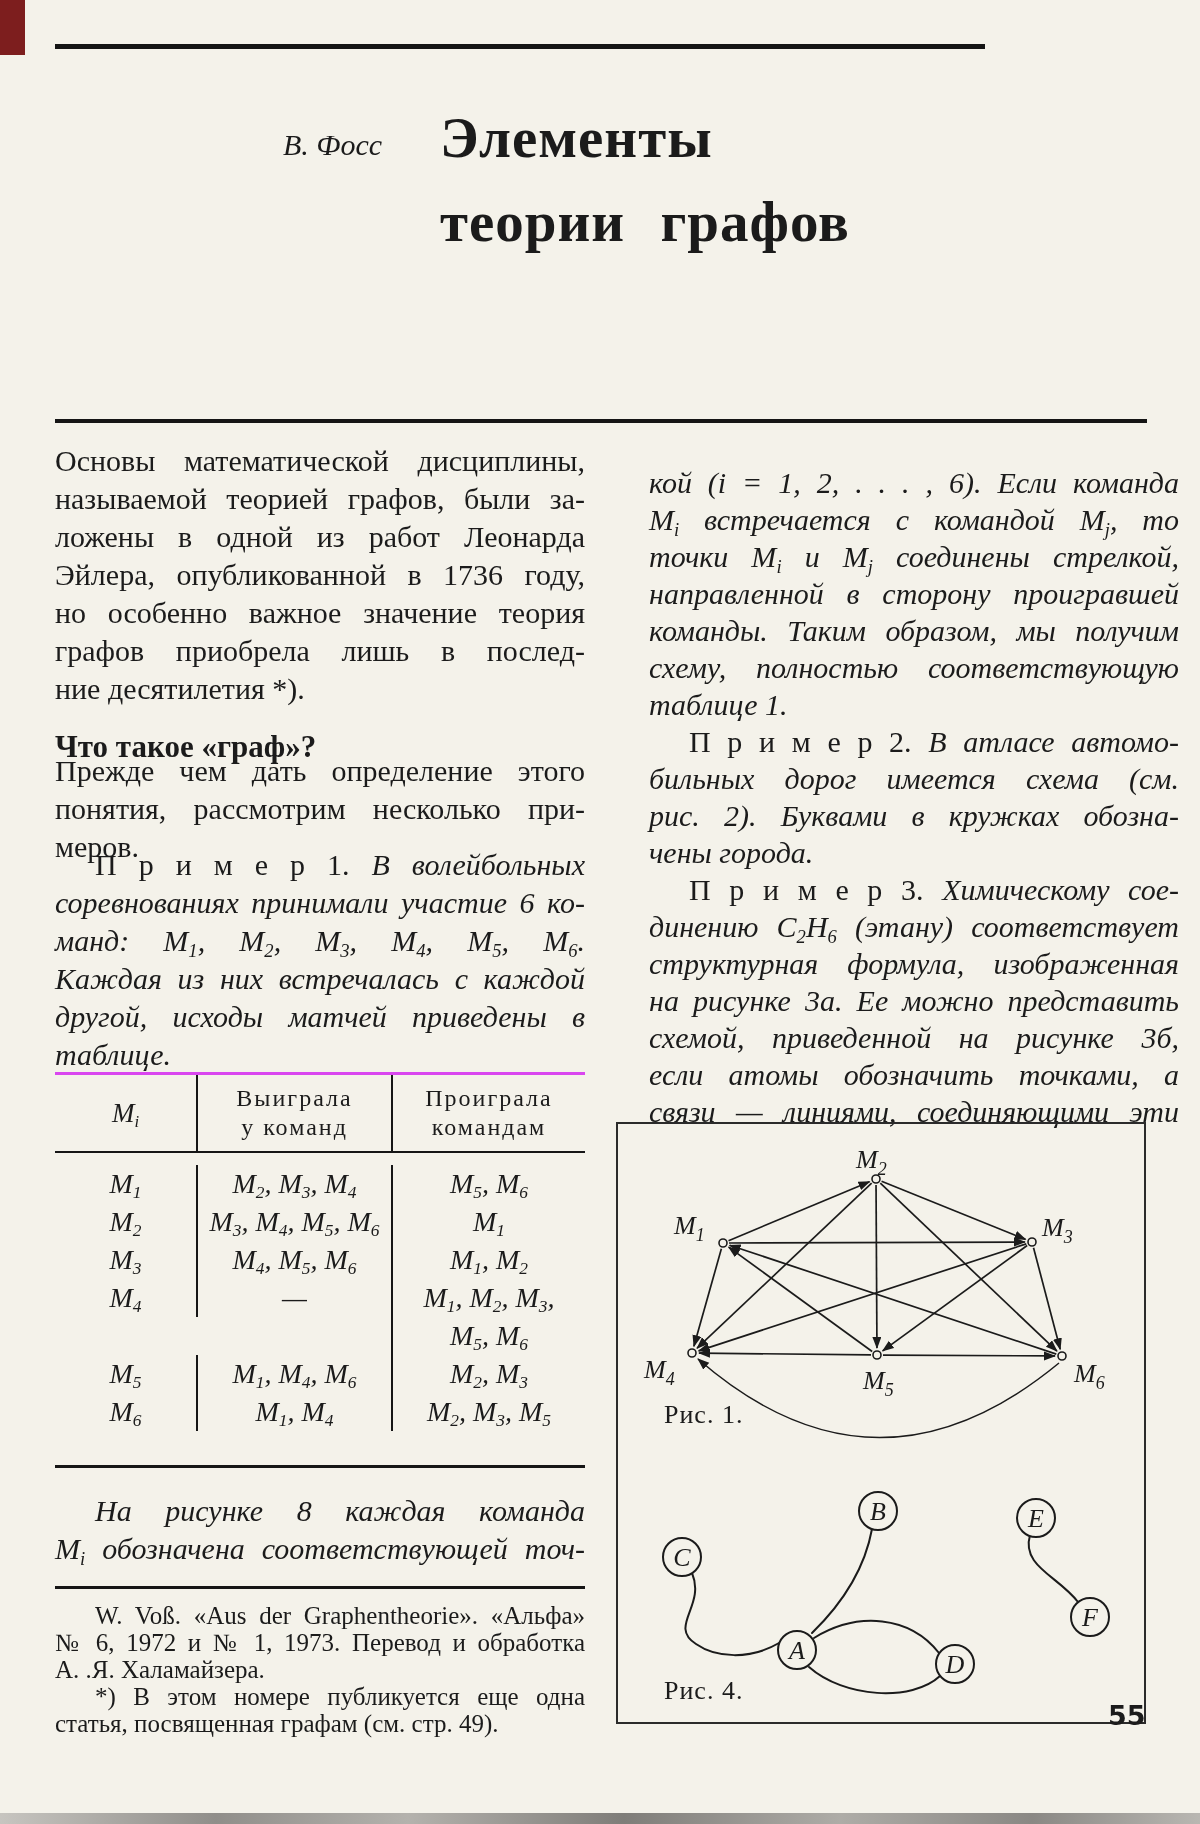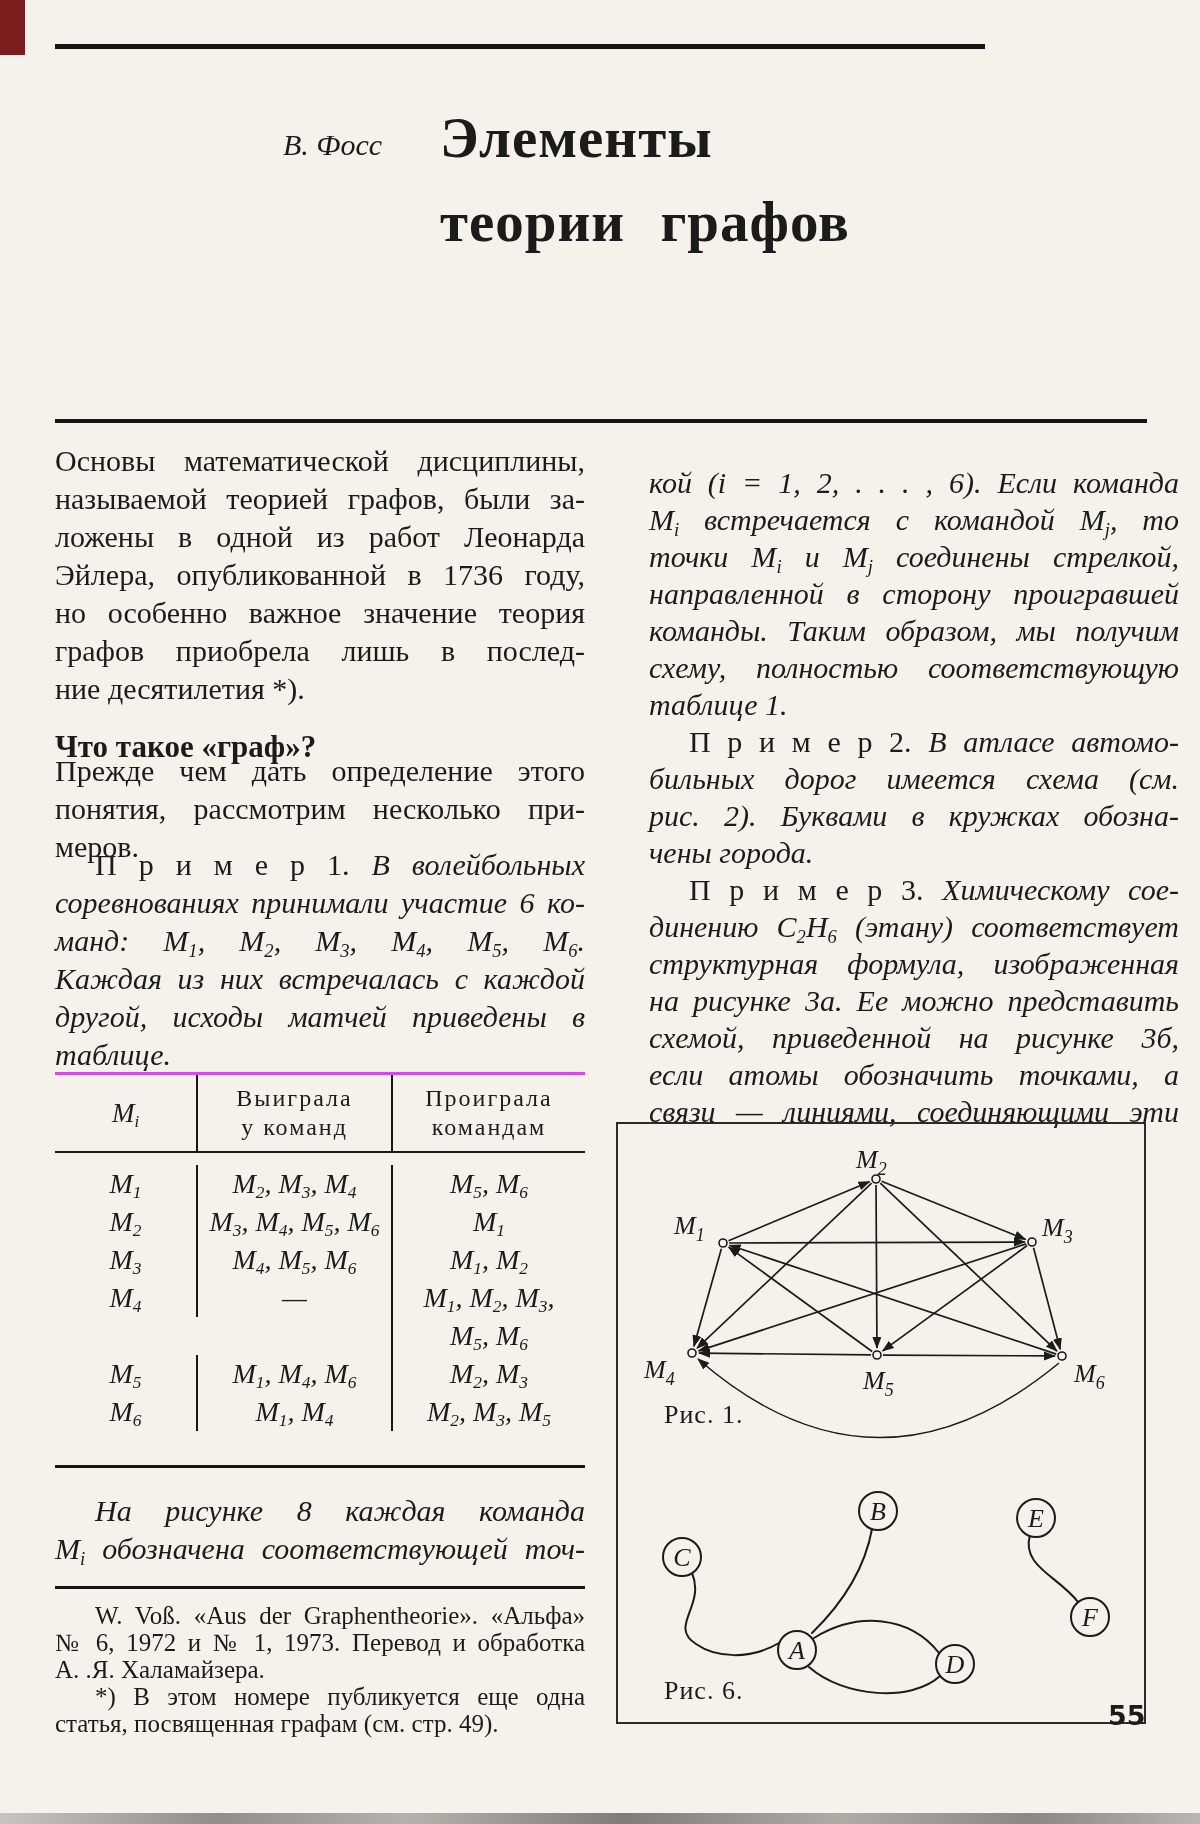--- a/index.html
+++ b/index.html
@@ -210,16 +210,16 @@
       <circle cx="64" cy="433" r="19" fill="#f4f2ea" stroke="#1b1b1b" stroke-width="2"></circle>
       <text x="64" y="442" font-size="26" font-style="italic" text-anchor="middle" fill="#1b1b1b">C</text>
       <circle cx="337" cy="540" r="19" fill="#f4f2ea" stroke="#1b1b1b" stroke-width="2"></circle>
       <text x="337" y="549" font-size="26" font-style="italic" text-anchor="middle" fill="#1b1b1b">D</text>
       <circle cx="418" cy="394" r="19" fill="#f4f2ea" stroke="#1b1b1b" stroke-width="2"></circle>
       <text x="418" y="403" font-size="26" font-style="italic" text-anchor="middle" fill="#1b1b1b">E</text>
       <circle cx="472" cy="493" r="19" fill="#f4f2ea" stroke="#1b1b1b" stroke-width="2"></circle>
       <text x="472" y="502" font-size="26" font-style="italic" text-anchor="middle" fill="#1b1b1b">F</text>
     </svg>
   <div class="abs figcap" style="left:36px;top:276px;">Рис. 1.</div>
-  <div class="abs figcap" style="left:36px;top:552px;">Рис. 6.</div>
+  <div class="abs figcap" style="left:36px;top:552px;">Рис. 4.</div>
 </div>
 
 <div class="abs pageno" style="left:1108px;top:1700px;">55</div>
 
 </body></html>

